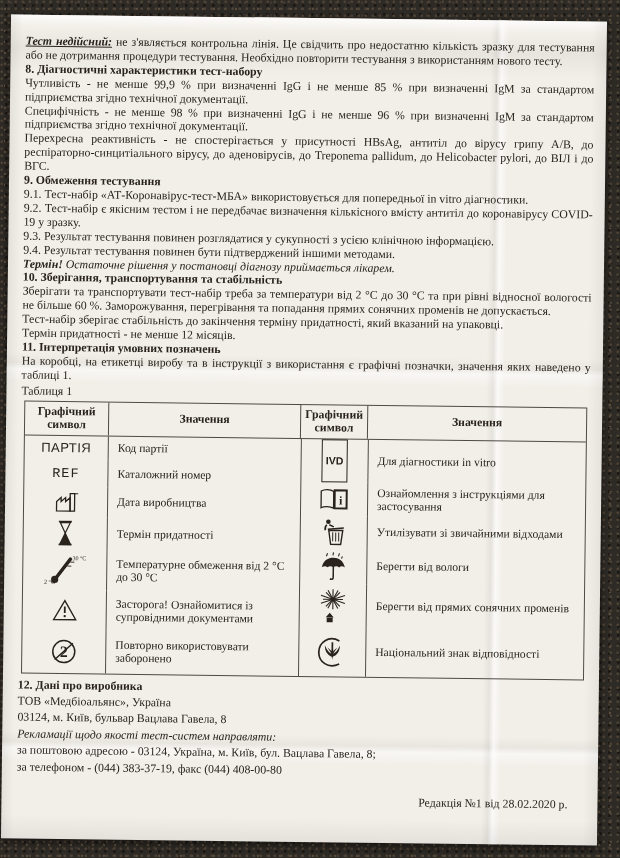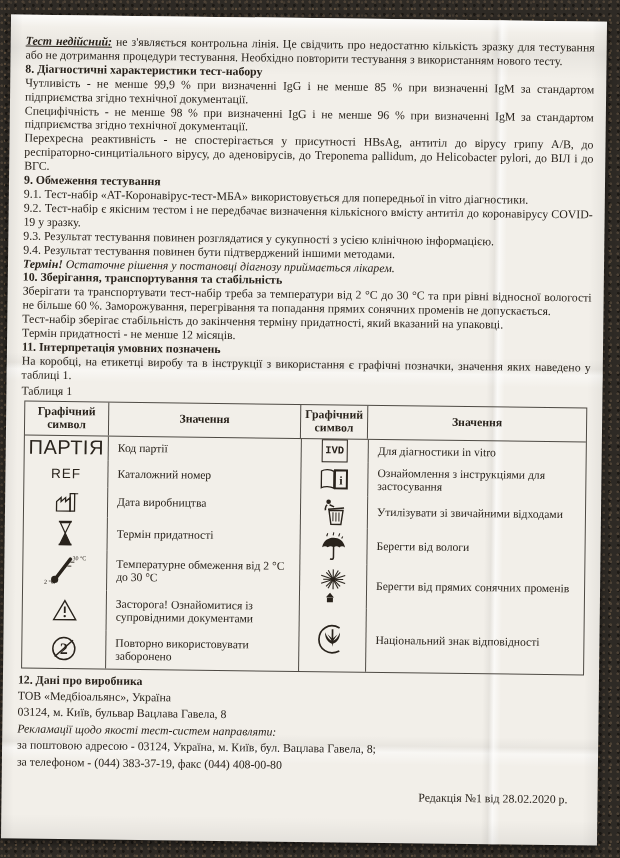--- a/index.html
+++ b/index.html
@@ -72,25 +72,25 @@
   .trow:last-child{flex:1;}
   .sym{
     align-self:stretch; display:flex; align-items:center; justify-content:center;
     box-sizing:border-box; border-right:1px solid #4e4a44; flex:0 0 auto;
   }
   .half-left .sym{width:84px;}
   .half-right .sym{width:67px;}
   .mean{
     padding:2px 4px 2px 9px; font-size:11.6px; line-height:13px; text-align:left; flex:1;
   }
-  .lotword{font-family:"Liberation Sans", sans-serif; font-size:20px; letter-spacing:0.5px;}
-  .refword{font-family:Liberation Sans, sans-serif; font-size:13.5px; letter-spacing:1px;}
+  .lotword{font-family:"Liberation Sans", sans-serif; font-size:13px; letter-spacing:0.5px;}
+  .refword{font-family:Liberation Mono, monospace; font-size:13.5px; letter-spacing:1px;}
   .ivdbox{
-    font-family:Liberation Mono, monospace; font-weight:bold; font-size:10.5px;
-    border:1.6px solid #29231c; padding:4px 3px; line-height:13px;
+    font-family:Liberation Sans, sans-serif; font-weight:bold; font-size:10.5px;
+    border:1.6px solid #29231c; padding:14px 3px; line-height:13px;
   }
   .icon{display:block;}
   
   .fline{text-align:left; line-height:16.4px;}
   .sec12{margin-top:3px;}
   .revision{
     text-align:right; padding-right:18px; margin-top:16px;
     font-size:11.8px;
   }
 </style>

